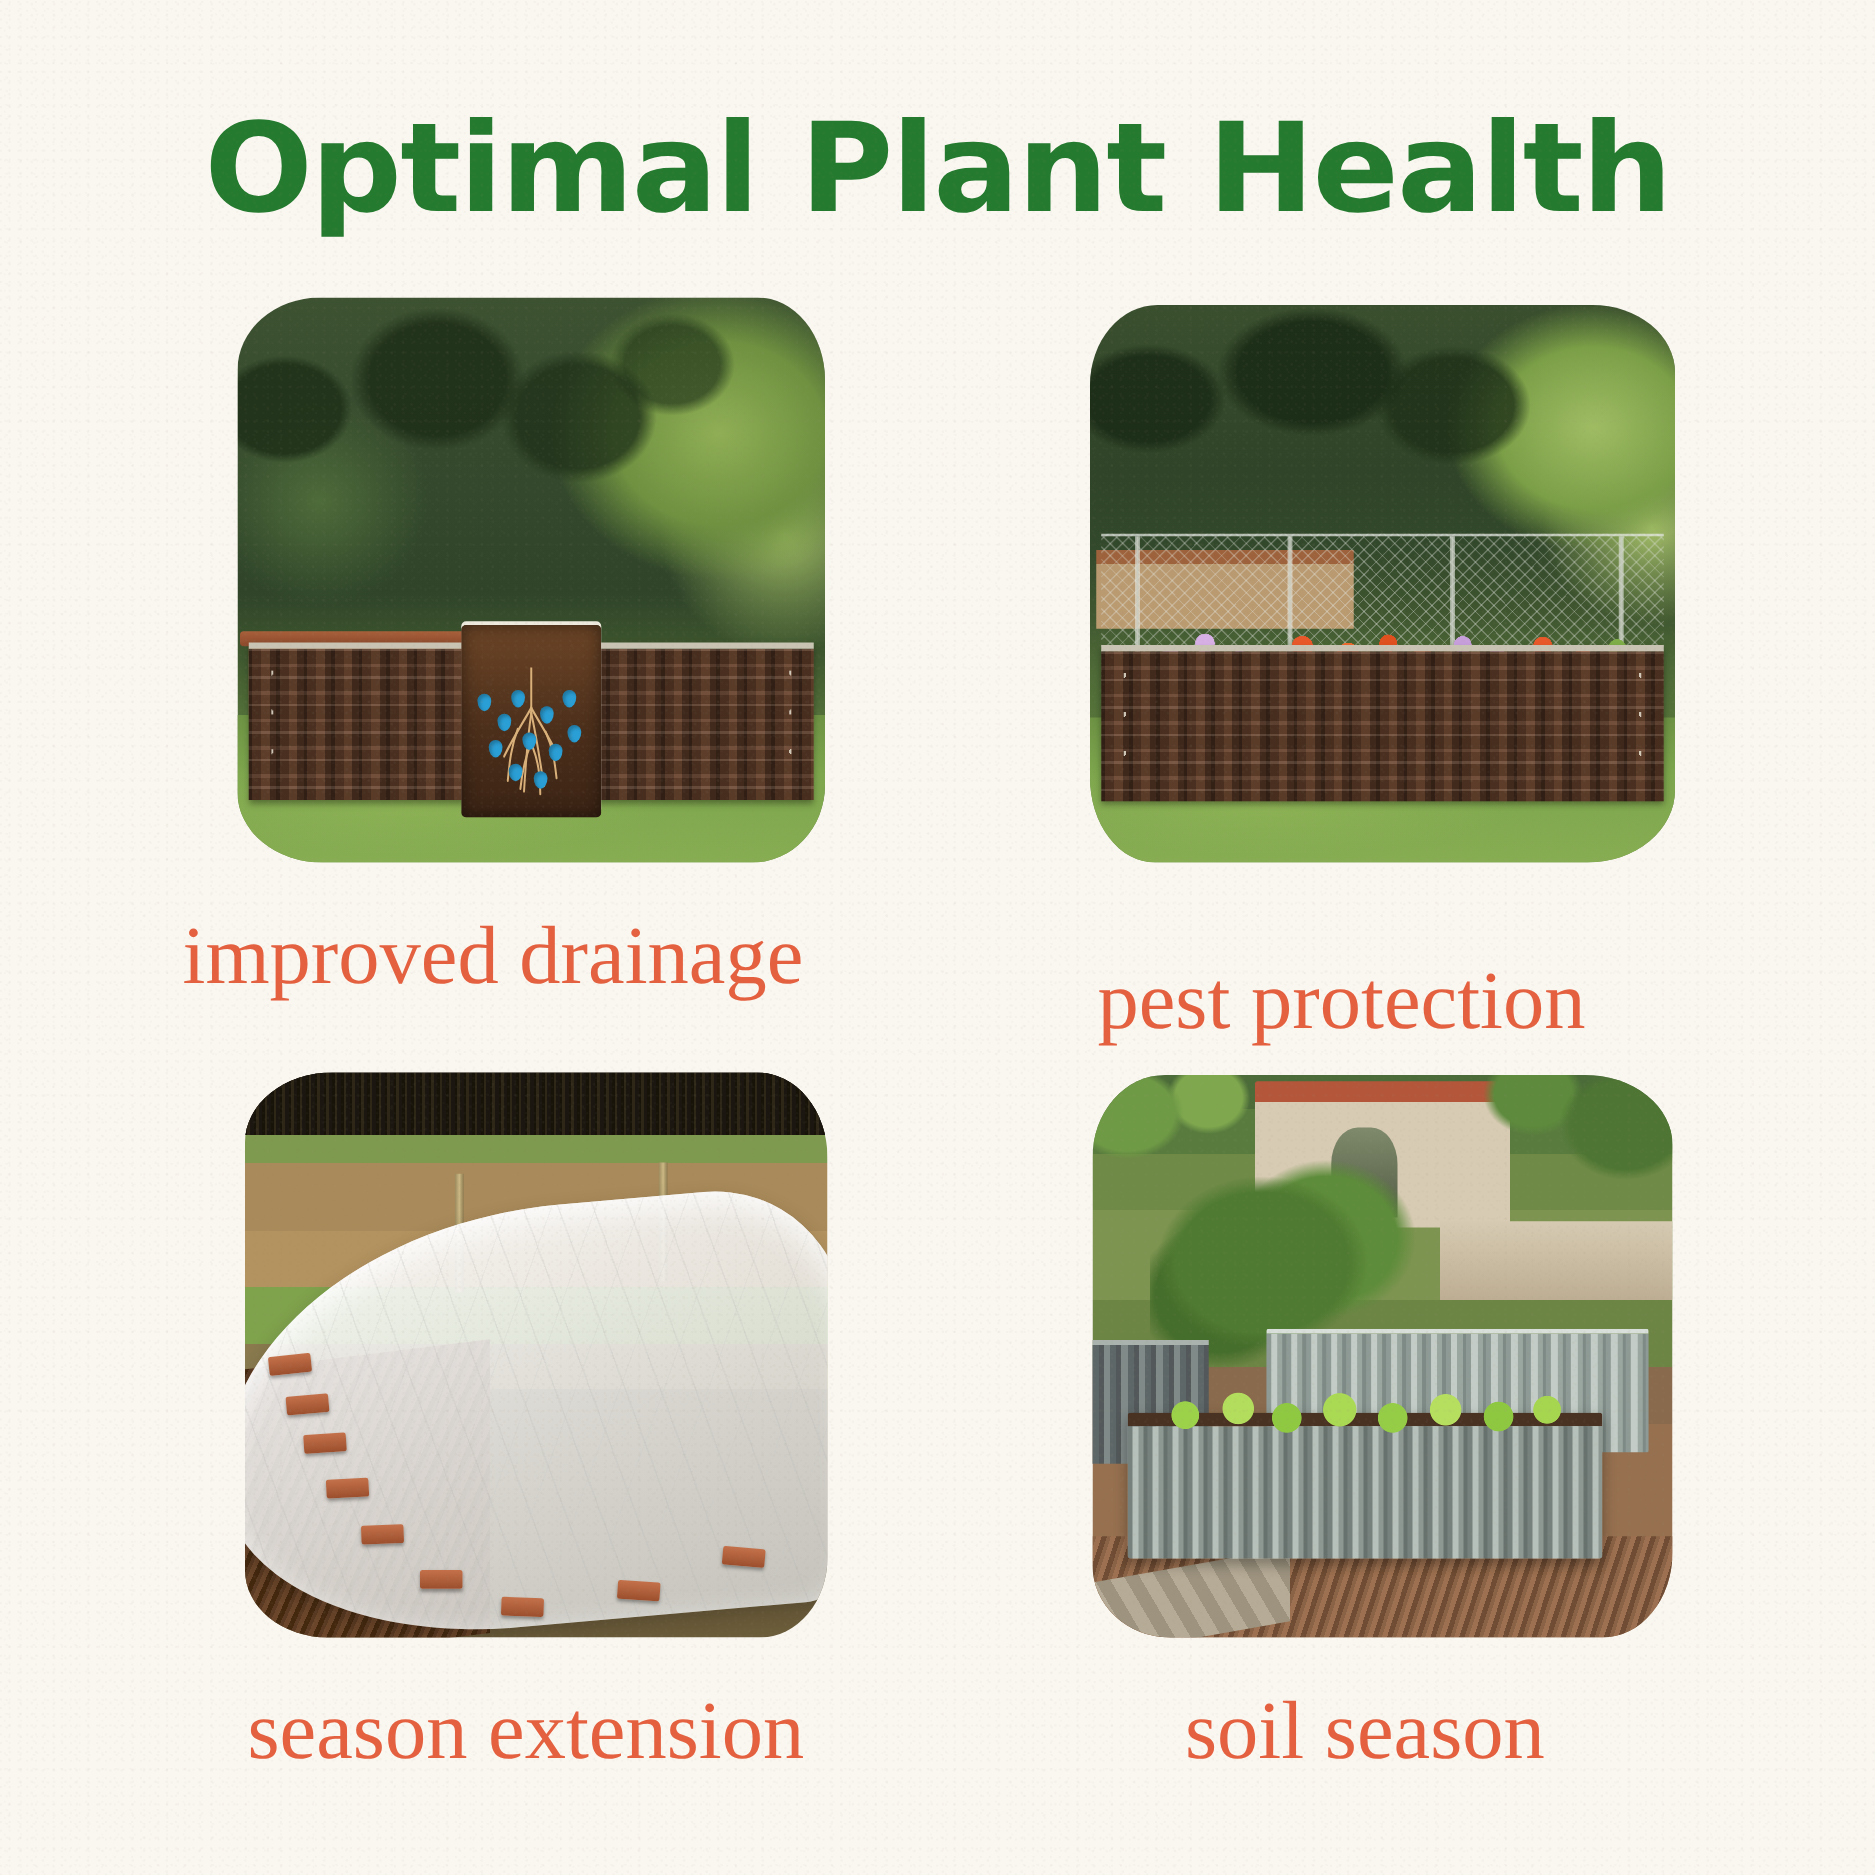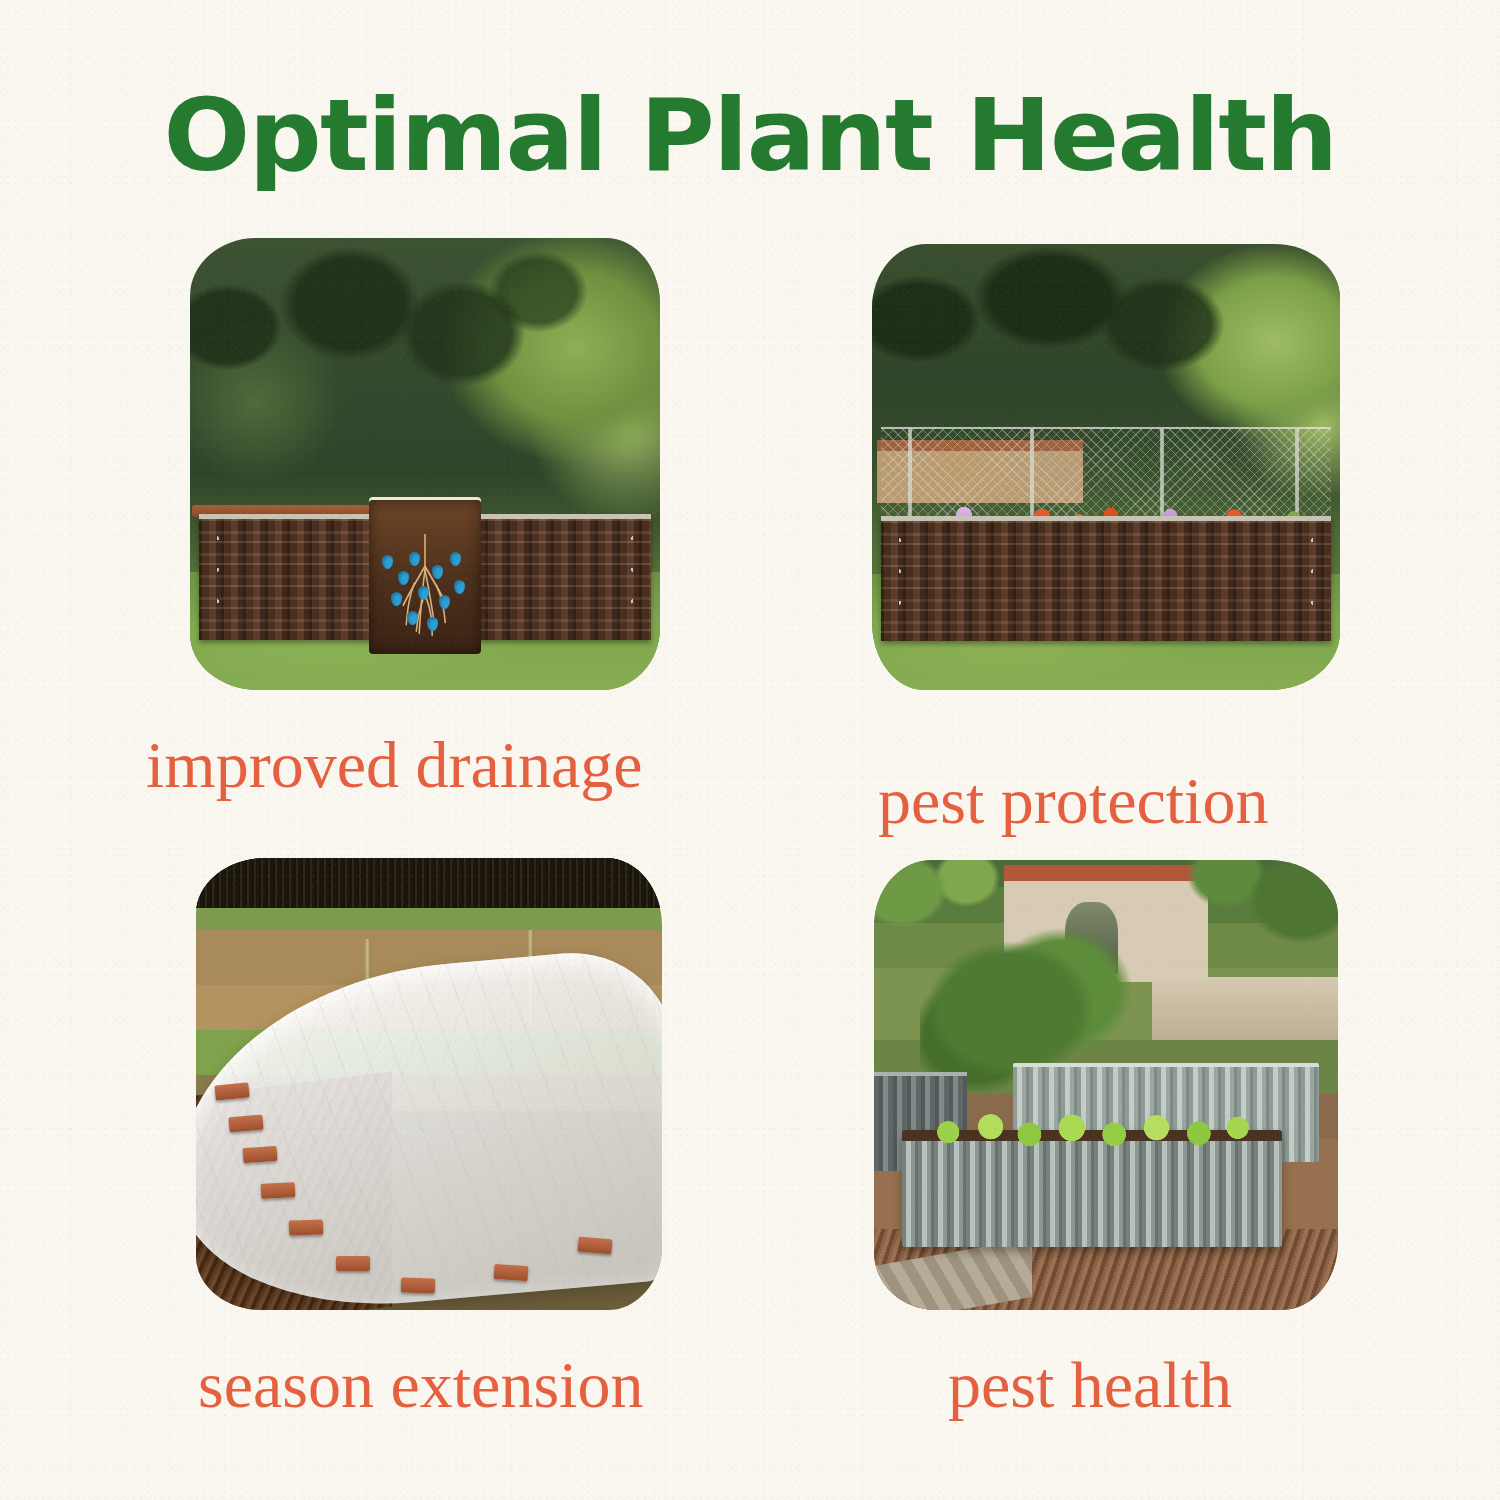--- a/index.html
+++ b/index.html
@@ -453,18 +453,18 @@
         <div class="wall-d"></div>
         <div class="bush-d"></div>
         <div class="mulch-d"></div>
         <div class="path-d"></div>
         <div class="bed-back-d"></div>
         <div class="bed-left-d"></div>
         <div class="bed-front-d"></div>
         <div class="lettuce-row"></div>
       </div>
     </div>
-    <div class="caption cap-br">pest health</div>
+    <div class="caption cap-br">soil season</div>
 
   </div>
 </div>
 
 <div class="paper-grain"></div>
 
 </body></html>

